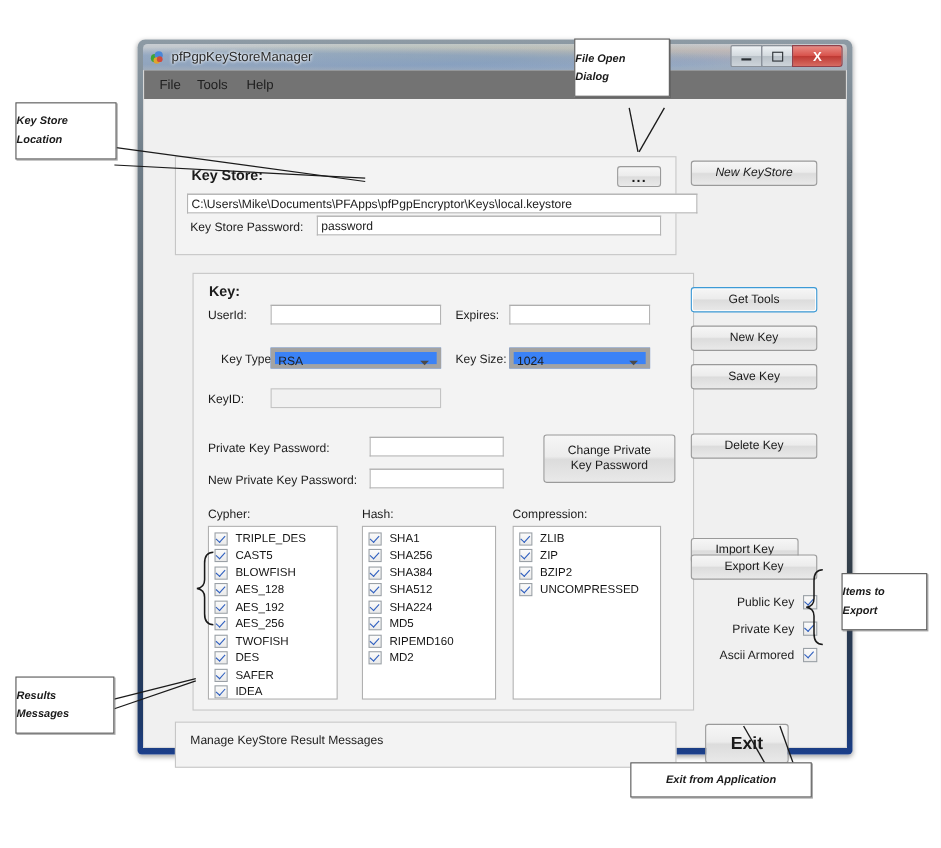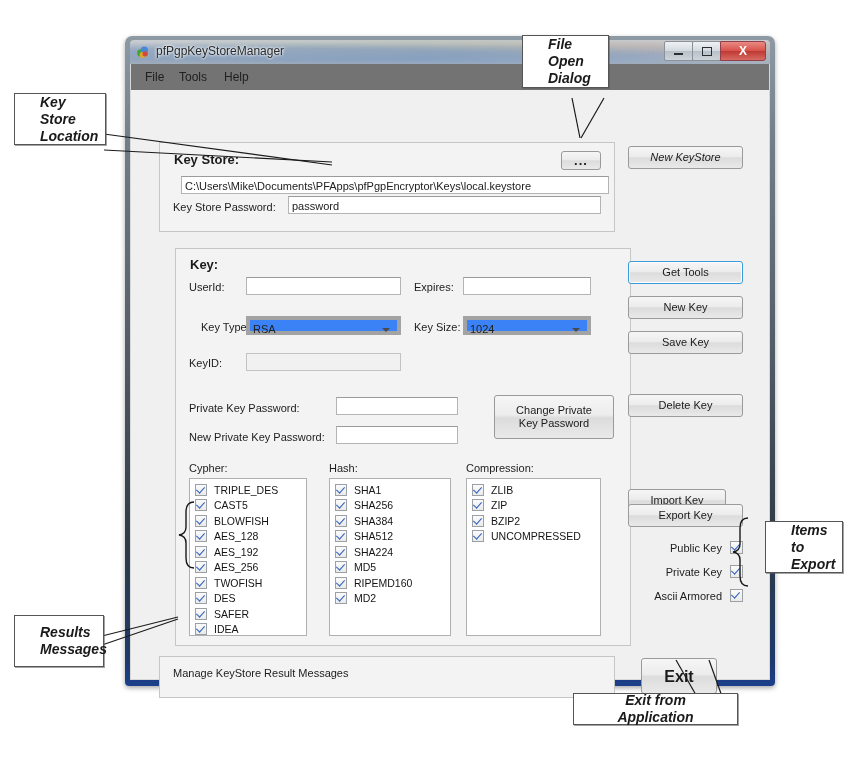--- a/index.html
+++ b/index.html
@@ -165,24 +165,24 @@
   .exp-row { position:absolute; display:flex; align-items:center; }
   .exp-label { font-size: 11px; color:#1c1c1c; white-space:nowrap; text-align:right; }
 
   
   .callout {
     position: absolute;
     background: #ffffff;
     border: 1px solid #555555;
     box-sizing: border-box;
     font-style: italic; font-weight: bold;
-    font-size: 14px;
+    font-size: 10px;
     color: #1a1a1a;
     display:flex; flex-direction:column; justify-content:center;
-    padding: 3px 25px;
+    padding: 3px 0;
     line-height: 17px;
     box-shadow: 1px 1px 0 rgba(90,90,90,.55);
   }
   .callout.center { align-items:center; text-align:center; }
   svg.overlay { position:absolute; left:0; top:0; width:855px; height:771px; pointer-events:none; }
 </style>
 </head>
 <body>
 
 <div id="root">
@@ -214,21 +214,21 @@
 
       <div class="menubar">
         <div class="menu-item" style="left:14px;">File</div>
         <div class="menu-item" style="left:48px;">Tools</div>
         <div class="menu-item" style="left:93px;">Help</div>
       </div>
 
       <div class="group" style="left:28px; top:78px; width:456px; height:90px;">
         <div class="group-title" style="left:14px; top:9px;">Key Store:</div>
         <div class="btn dots" style="right:13px; top:8px; width:40px; height:19px;">...</div>
-        <div class="tbox" style="left:21px; top:33px; width:428px; height:18px;">C:\Users\Mike\Documents\PFApps\pfPgpEncryptor\Keys\local.keystore</div>
+        <div class="tbox" style="left:10px; top:33px; width:464px; height:18px;">C:\Users\Mike\Documents\PFApps\pfPgpEncryptor\Keys\local.keystore</div>
         <div class="lbl" style="left:13px; top:58px;">Key Store Password:</div>
         <div class="tbox" style="left:128px; top:53px; width:313px; height:18px;">password</div>
       </div>
 
       <div class="group" style="left:28px; top:184px; width:456px; height:398px;margin-left:16px;">
         <div class="group-title" style="left:14px; top:8px;">Key:</div>
 
         <div class="lbl" style="left:13px; top:32px;">UserId:</div>
         <div class="tbox" style="left:70px; top:28px; width:155px; height:18px;"></div>
         <div class="lbl" style="left:238px; top:32px;">Expires:</div>

